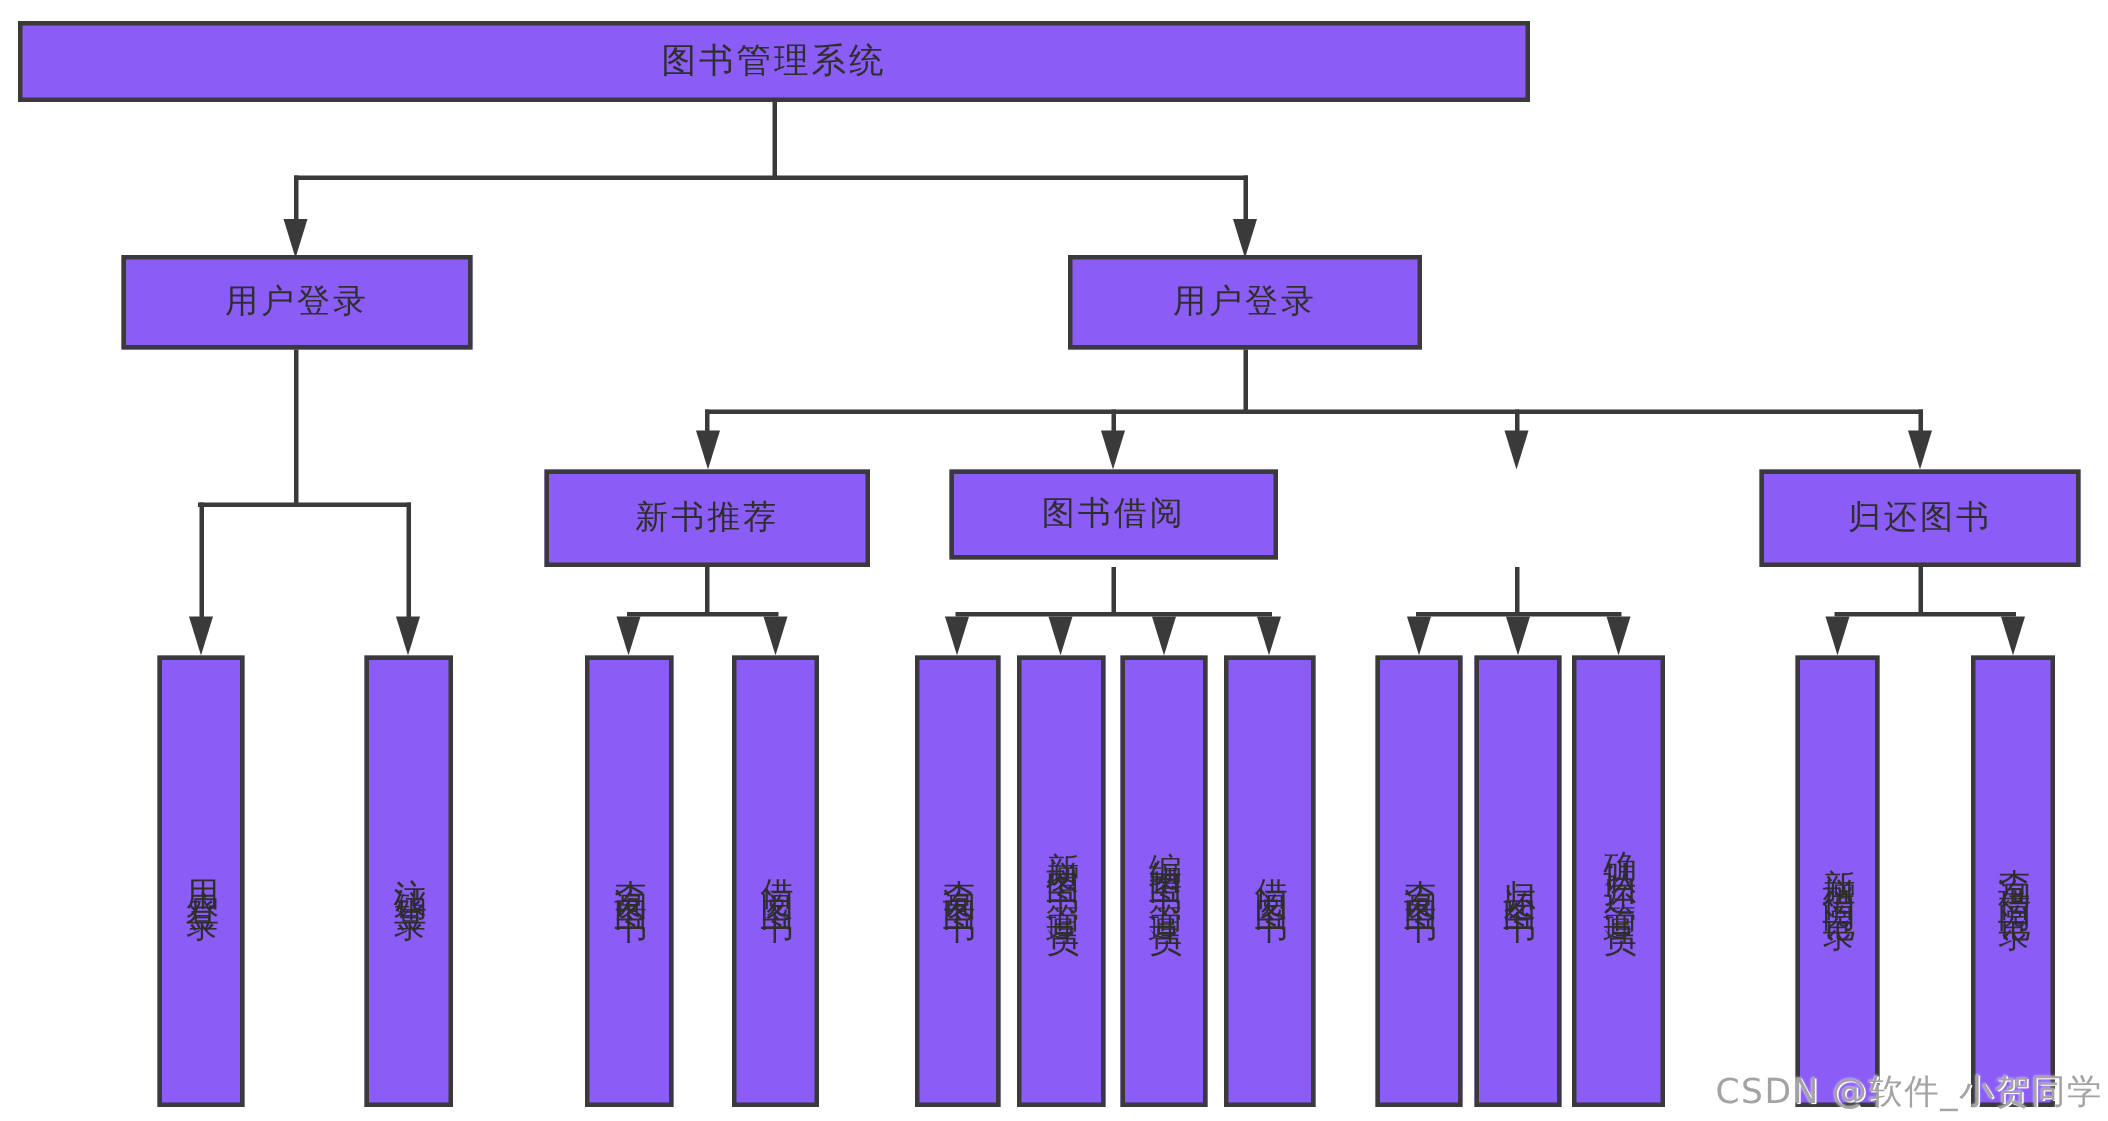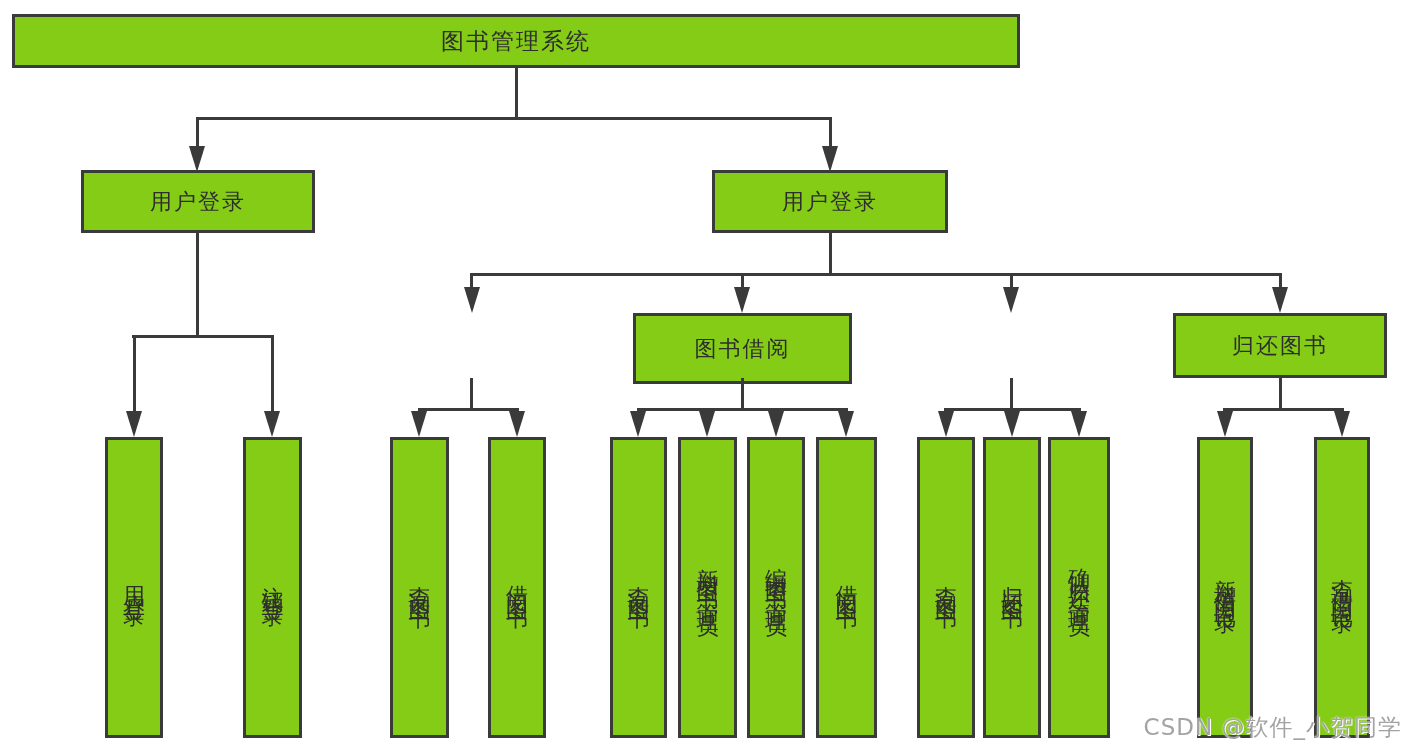--- a/index.html
+++ b/index.html
@@ -16,21 +16,21 @@
     position: relative;
     width: 1405px;
     height: 747px;
     background: var(--canvas);
     overflow: hidden;
   }
 
   
   .node {
     position: absolute;
-    background: #84cc16;
+    background: #8b5cf6;
     border: 3px solid var(--line);
     display: flex;
     align-items: center;
     justify-content: center;
     color: var(--text);
   }
   .node.h .lbl {
     font-size: 22px;
     letter-spacing: 2px;
     white-space: nowrap;
@@ -106,21 +106,24 @@
   <div class="ln" style="left:470px; top:273px; width:812px; height:3px;"></div>
   <div class="ln" style="left:470px; top:273px; width:3px; height:16px;"></div>
   <div class="arr" style="left:464px; top:287px;"></div>
   <div class="ln" style="left:741px; top:273px; width:3px; height:16px;"></div>
   <div class="arr" style="left:734px; top:287px;"></div>
   <div class="ln" style="left:1010px; top:273px; width:3px; height:16px;"></div>
   <div class="arr" style="left:1003px; top:287px;"></div>
   <div class="ln" style="left:1279px; top:273px; width:3px; height:16px;"></div>
   <div class="arr" style="left:1272px; top:287px;"></div>
 
-  <div class="node h" style="left:633px; top:313px; width:219px; height:71px;">
+  <div class="node h" style="left:363px; top:313px; width:217px; height:65px;">
+    <span class="lbl">新书推荐</span>
+  </div>
+  <div class="node h" style="left:633px; top:313px; width:219px; height:60px;">
     <span class="lbl">图书借阅</span>
   </div>
   <div class="node h" style="left:1173px; top:313px; width:214px; height:65px;">
     <span class="lbl">归还图书</span>
   </div>
 
   <div class="ln" style="left:470px; top:378px; width:3px; height:32px;"></div>
   <div class="ln" style="left:418px; top:408px; width:101px; height:3px;"></div>
   <div class="arr" style="left:411px; top:411px;"></div>
   <div class="arr" style="left:509px; top:411px;"></div>

